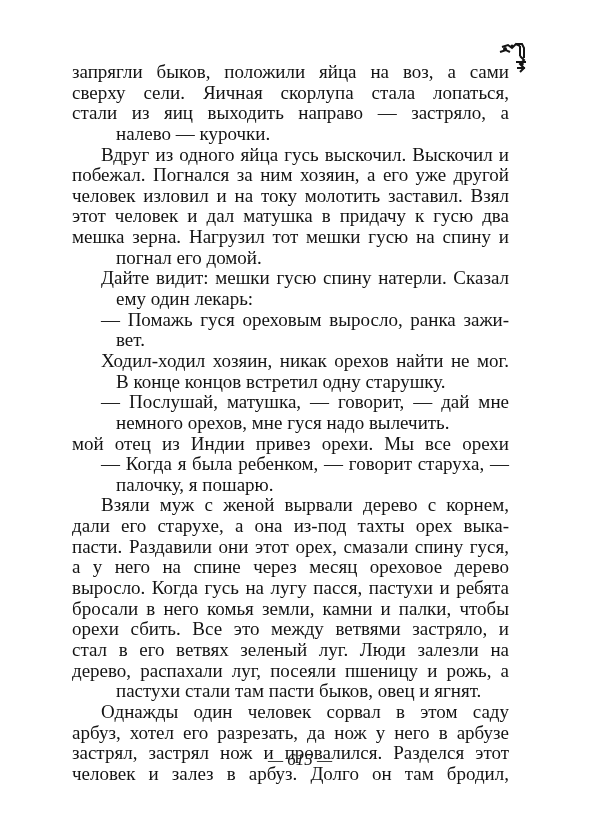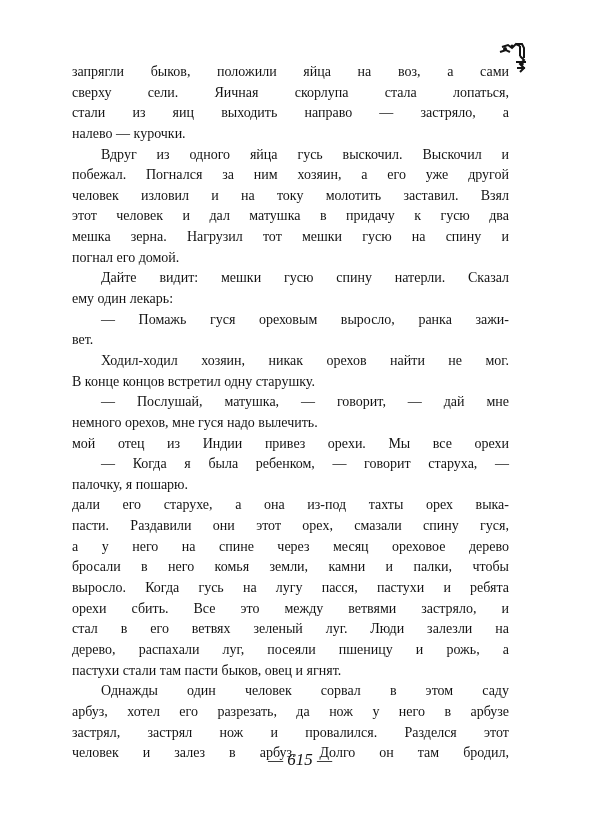--- a/index.html
+++ b/index.html
@@ -1,23 +1,23 @@
 <!DOCTYPE html>
 <html><head>
   <meta charset="utf-8">
   <style>
     html, body { margin: 0; padding: 0; background: #ffffff; }
     body { width: 600px; height: 830px; position: relative; overflow: hidden; }
     .page {
       position: absolute; left: 72px; top: 62px; width: 437px;
       font-family: "Liberation Serif", "DejaVu Serif", serif;
-      font-size: 14px; line-height: 20.65px; color: #141414;
+      font-size: 19px; line-height: 20.65px; color: #141414;
     }
     .line { display: block; text-align: justify; text-align-last: justify; white-space: nowrap; height: 20.65px; }
-    .line.last { text-align-last: left; }
+    .line.last { text-align-last: left; margin-left: 44px; }
     .indent { text-indent: 29px; }
     .pagenum {
       position: absolute; top: 750px; left: 0; width: 600px; text-align: center;
       font-family: "Liberation Serif", "DejaVu Serif", serif; font-style: italic;
       font-size: 17px; color: #141414;
     }
     .ornament { position: absolute; left: 498px; top: 40px; width: 30px; height: 34px; }
   </style>
 </head>
 <body>
@@ -53,25 +53,26 @@
     <span class="line last">ему один лекарь:</span>
     <span class="line indent">— Помажь гуся ореховым выросло, ранка зажи-</span>
     <span class="line last">вет.</span>
     <span class="line indent">Ходил-ходил хозяин, никак орехов найти не мог.</span>
     <span class="line last">В конце концов встретил одну старушку.</span>
     <span class="line indent">— Послушай, матушка, — говорит, — дай мне</span>
     <span class="line last">немного орехов, мне гуся надо вылечить.</span>
     <span class="line">мой отец из Индии привез орехи. Мы все орехи</span>
     <span class="line indent">— Когда я была ребенком, — говорит старуха, —</span>
     <span class="line last">палочку, я пошарю.</span>
+    <span class="line indent">Взяли муж с женой вырвали дерево с корнем,</span>
     <span class="line">дали его старухе, а она из-под тахты орех выка-</span>
     <span class="line">пасти. Раздавили они этот орех, смазали спину гуся,</span>
     <span class="line">а у него на спине через месяц ореховое дерево</span>
+    <span class="line">выросло. Когда гусь на лугу пасся, пастухи и ребята</span>
     <span class="line">бросали в него комья земли, камни и палки, чтобы</span>
-    <span class="line">выросло. Когда гусь на лугу пасся, пастухи и ребята</span>
     <span class="line">орехи сбить. Все это между ветвями застряло, и</span>
     <span class="line">стал в его ветвях зеленый луг. Люди залезли на</span>
     <span class="line">дерево, распахали луг, посеяли пшеницу и рожь, а</span>
     <span class="line last">пастухи стали там пасти быков, овец и ягнят.</span>
     <span class="line indent">Однажды один человек сорвал в этом саду</span>
     <span class="line">арбуз, хотел его разрезать, да нож у него в арбузе</span>
     <span class="line">застрял, застрял нож и провалился. Разделся этот</span>
     <span class="line">человек и залез в арбуз. Долго он там бродил,</span>
   </div>
 

